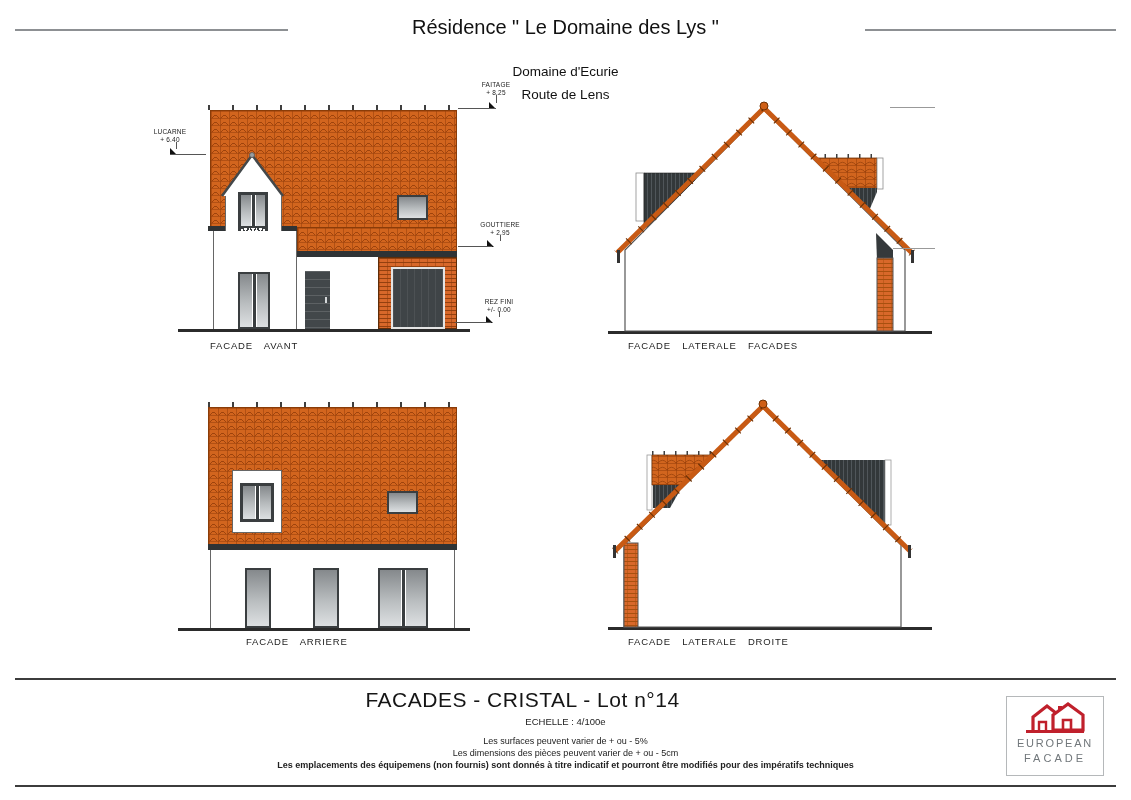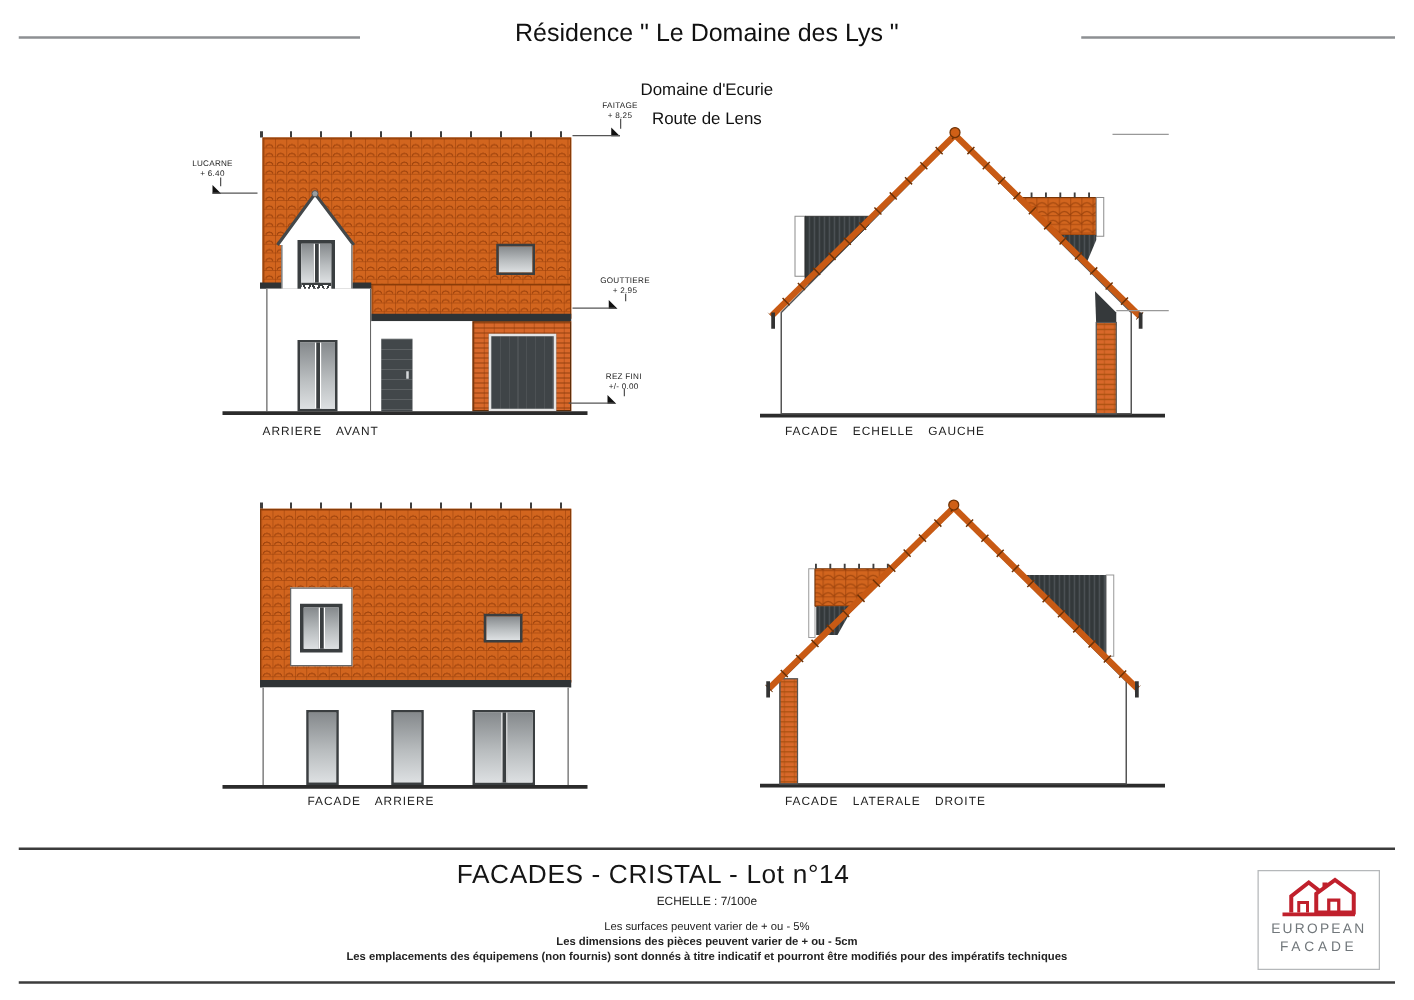--- a/index.html
+++ b/index.html
@@ -205,30 +205,30 @@
 <div class="aline" style="left:458px;top:246px;width:34px;"></div>
 
 <div class="anno" style="left:469px;top:298px;width:60px;">
   <span>REZ FINI</span><br>
   <span>+/- 0.00</span>
 </div>
 <div class="tick" style="left:499px;top:311px;height:6px;"></div>
 <div class="arrow" style="left:486px;top:316px;"></div>
 <div class="aline" style="left:455px;top:322px;width:36px;"></div>
 
-<div class="caption" style="left:210px;top:340px;">ARRIERE AVANT</div>
-<div class="caption" style="left:628px;top:340px;">FACADE ECHELLE GAUCHE</div>
+<div class="caption" style="left:210px;top:340px;">FACADE AVANT</div>
+<div class="caption" style="left:628px;top:340px;">FACADE LATERALE FACADES</div>
 <div class="caption" style="left:210px;top:636px;padding-left:36px;">FACADE ARRIERE</div>
 <div class="caption" style="left:628px;top:636px;">FACADE LATERALE DROITE</div>
 
 <div class="tb-line" style="top:678px;"></div>
 <div class="tb-title" style="top:688px;">FACADES - CRISTAL - Lot n°14</div>
-<div class="tb-scale" style="top:716px;">ECHELLE : 7/100e</div>
+<div class="tb-scale" style="top:716px;">ECHELLE : 4/100e</div>
 <div class="tb-note" style="top:736px;">Les surfaces peuvent varier de + ou - 5%</div>
-<div class="tb-note" style="top:748px;font-weight:bold;">Les dimensions des pièces peuvent varier de + ou - 5cm</div>
+<div class="tb-note" style="top:748px;">Les dimensions des pièces peuvent varier de + ou - 5cm</div>
 <div class="tb-note" style="top:760px;font-weight:bold;">Les emplacements des équipemens (non fournis) sont donnés à titre indicatif et pourront être modifiés pour des impératifs techniques</div>
 <div class="tb-line" style="top:785px;"></div>
 
 <div class="logo-box">
   <svg width="60" height="34" style="position:absolute;left:18px;top:4px;" viewBox="0 0 60 34">
     <polyline points="8,29 8,16 22,5 36,16 36,29" fill="none" stroke="#c0202c" stroke-width="3.2"></polyline>
     <rect x="33" y="5" width="4" height="6" fill="#c0202c"></rect>
     <polygon points="28,29 28,14 43,3 58,14 58,29" fill="#ffffff" stroke="#c0202c" stroke-width="3.2"></polygon>
     <polyline points="38,29 38,19 46,19 46,29" fill="none" stroke="#c0202c" stroke-width="2.6"></polyline>
     <polyline points="14,29 14,21 21,21 21,29" fill="none" stroke="#c0202c" stroke-width="2.4"></polyline>

